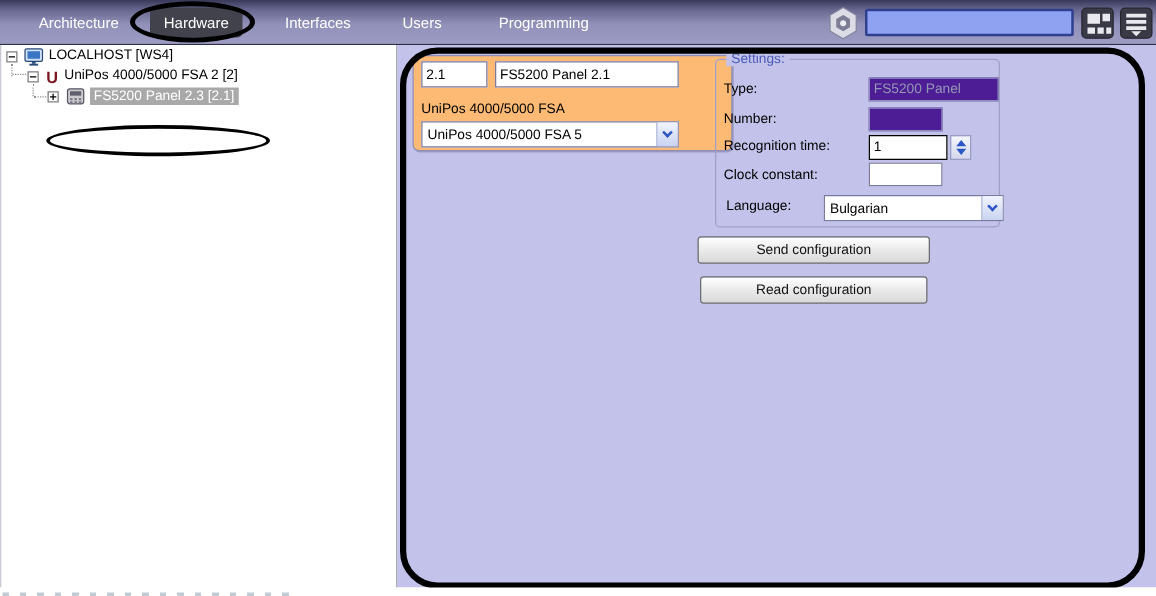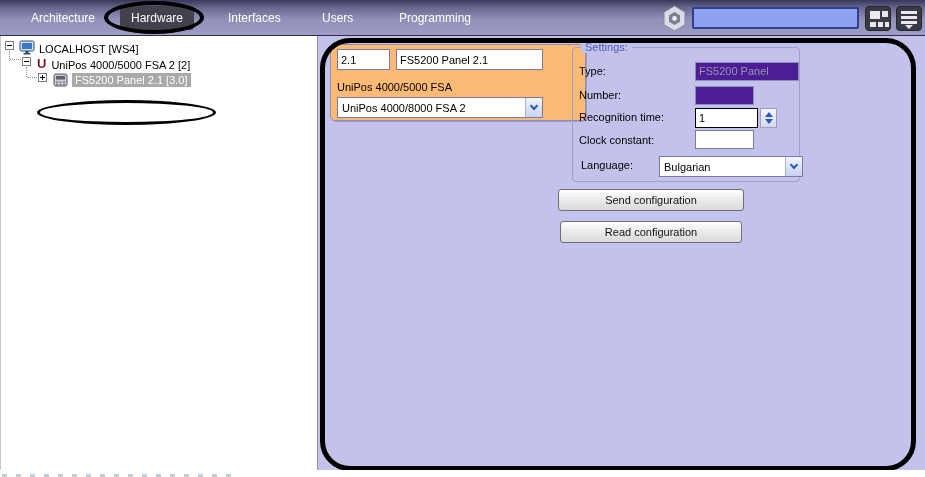--- a/index.html
+++ b/index.html
@@ -23,21 +23,21 @@
   .icon-btn.grid { left:865px; }
   .icon-btn.burger { left:896px; }
   .grid .b { position:absolute; background:#e8e8ee; }
   .burger .bar { position:absolute; left:4px; width:16px; height:3px; background:#e8e8ee; }
   .burger .tri { position:absolute; left:8px; top:18px; width:0; height:0;
     border-left:4px solid transparent; border-right:4px solid transparent; border-top:4px solid #e8e8ee; }
 
   
   .tree-panel { position:absolute; left:0; top:36px; width:318px; height:434px;
     background:#ffffff; border-right:1px solid #8f8fa8; border-left:1px solid #c8c8d4; }
-  .tree-row { position:absolute; height:17px; display:flex; align-items:flex-end; font-size:11px; color:#000; white-space:nowrap; }
+  .tree-row { position:absolute; height:17px; display:flex; align-items:flex-start; font-size:11px; color:#000; white-space:nowrap; }
   .expander { position:absolute; width:9px; height:9px; background:#fff; border:1px solid #7e7e7e; }
   .expander .h { position:absolute; left:1px; top:3px; width:5px; height:1px; background:#000; }
   .expander .v { position:absolute; left:3px; top:1px; width:1px; height:5px; background:#000; }
   .tree-label-selected { background:#a9a9a9; color:#ffffff; padding:1px 3px; }
   .u-icon { color:#7b1520; font-weight:bold; font-size:13px; }
   .dotline-h { position:absolute; border-top:1px dotted #909090; }
   .dotline-v { position:absolute; border-left:1px dotted #909090; }
 
   
   .main-panel { position:absolute; left:318px; top:36px; width:607px; height:434px; background:#c2c2ea; }
@@ -168,33 +168,33 @@
           <rect x="1" y="1" width="13" height="12" rx="2" fill="#cccccc" stroke="#555566"></rect>
           <rect x="3" y="3" width="9" height="3.5" fill="#5f5f6e"></rect>
           <rect x="3" y="8.5" width="2" height="1.6" fill="#777788"></rect>
           <rect x="6.5" y="8.5" width="2" height="1.6" fill="#777788"></rect>
           <rect x="10" y="8.5" width="2" height="1.6" fill="#777788"></rect>
           <rect x="3" y="11" width="2" height="1.6" fill="#777788"></rect>
           <rect x="6.5" y="11" width="2" height="1.6" fill="#777788"></rect>
           <rect x="10" y="11" width="2" height="1.6" fill="#777788"></rect>
         </svg>
       </span>
-      <span class="tree-label-selected">FS5200 Panel 2.1 [3.0]</span>
+      <span class="tree-label-selected">FS5200 Panel 2.3 [2.1]</span>
     </div>
     <div class="annot annot-tree"></div>
   </div>
 
   <div class="main-panel">
 
     <div class="subpanel">
       <input class="txt" style="left: 6px; top: 4px; width: 53px; height: 21px;" value="2.1">
       <input class="txt" style="left: 65px; top: 4px; width: 147px; height: 21px;" value="FS5200 Panel 2.1">
       <div class="lbl" style="left:6px;top:36px">UniPos 4000/5000 FSA</div>
       <div class="dropdown" style="left:6px;top:52px;width:206px;height:21px">
-        <div class="dd-text">UniPos 4000/8000 FSA 2</div>
+        <div class="dd-text">UniPos 4000/5000 FSA 5</div>
         <div class="dd-btn">
             <div class="chev"></div>
           </div>
       </div>
     </div>
 
     <div class="settings-group">
       <div class="settings-title">Settings:</div>
 
       <div class="lbl" style="left:6px;top:17px">Type:</div>

